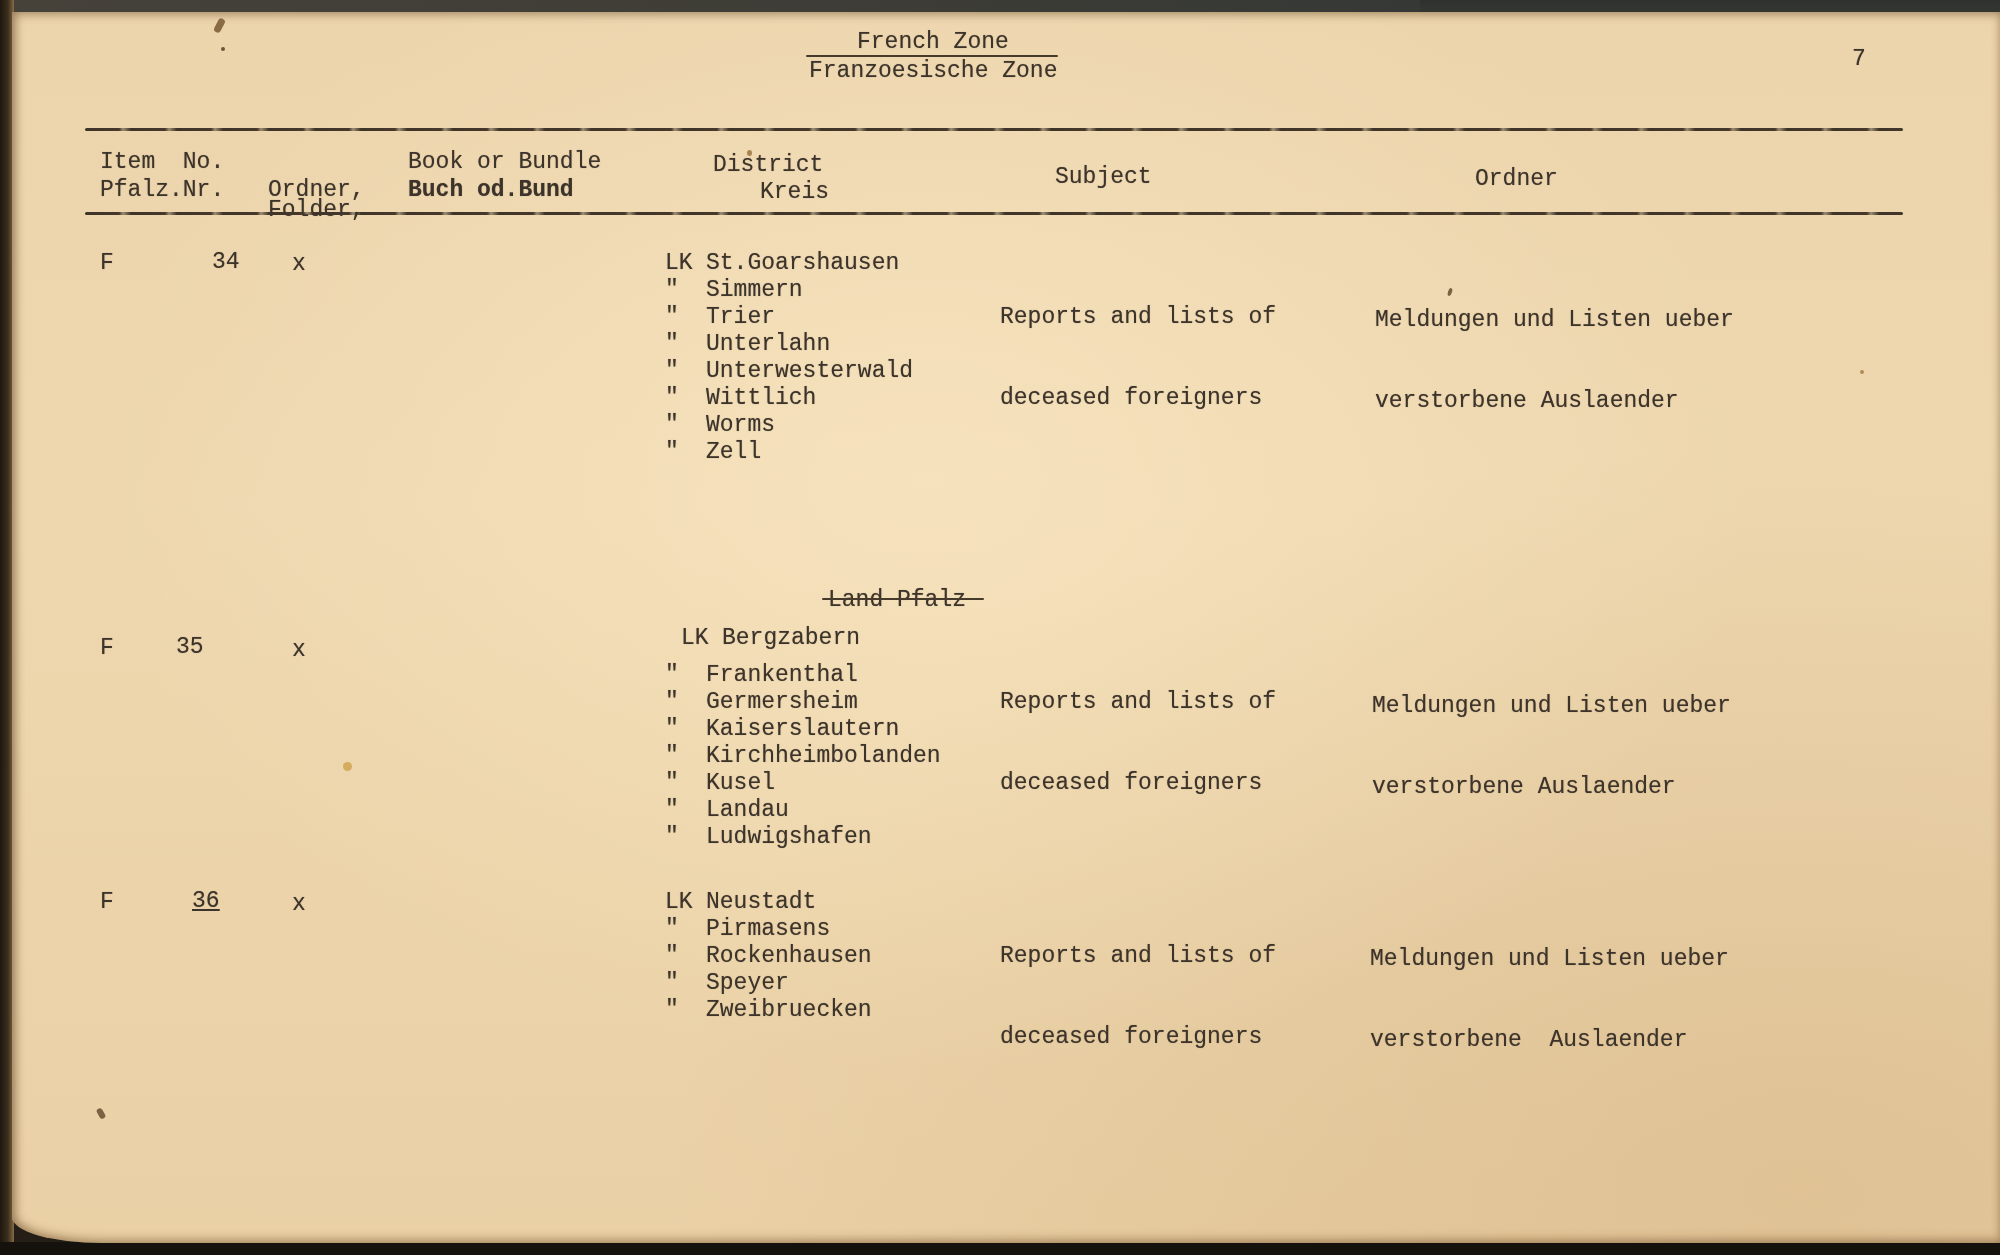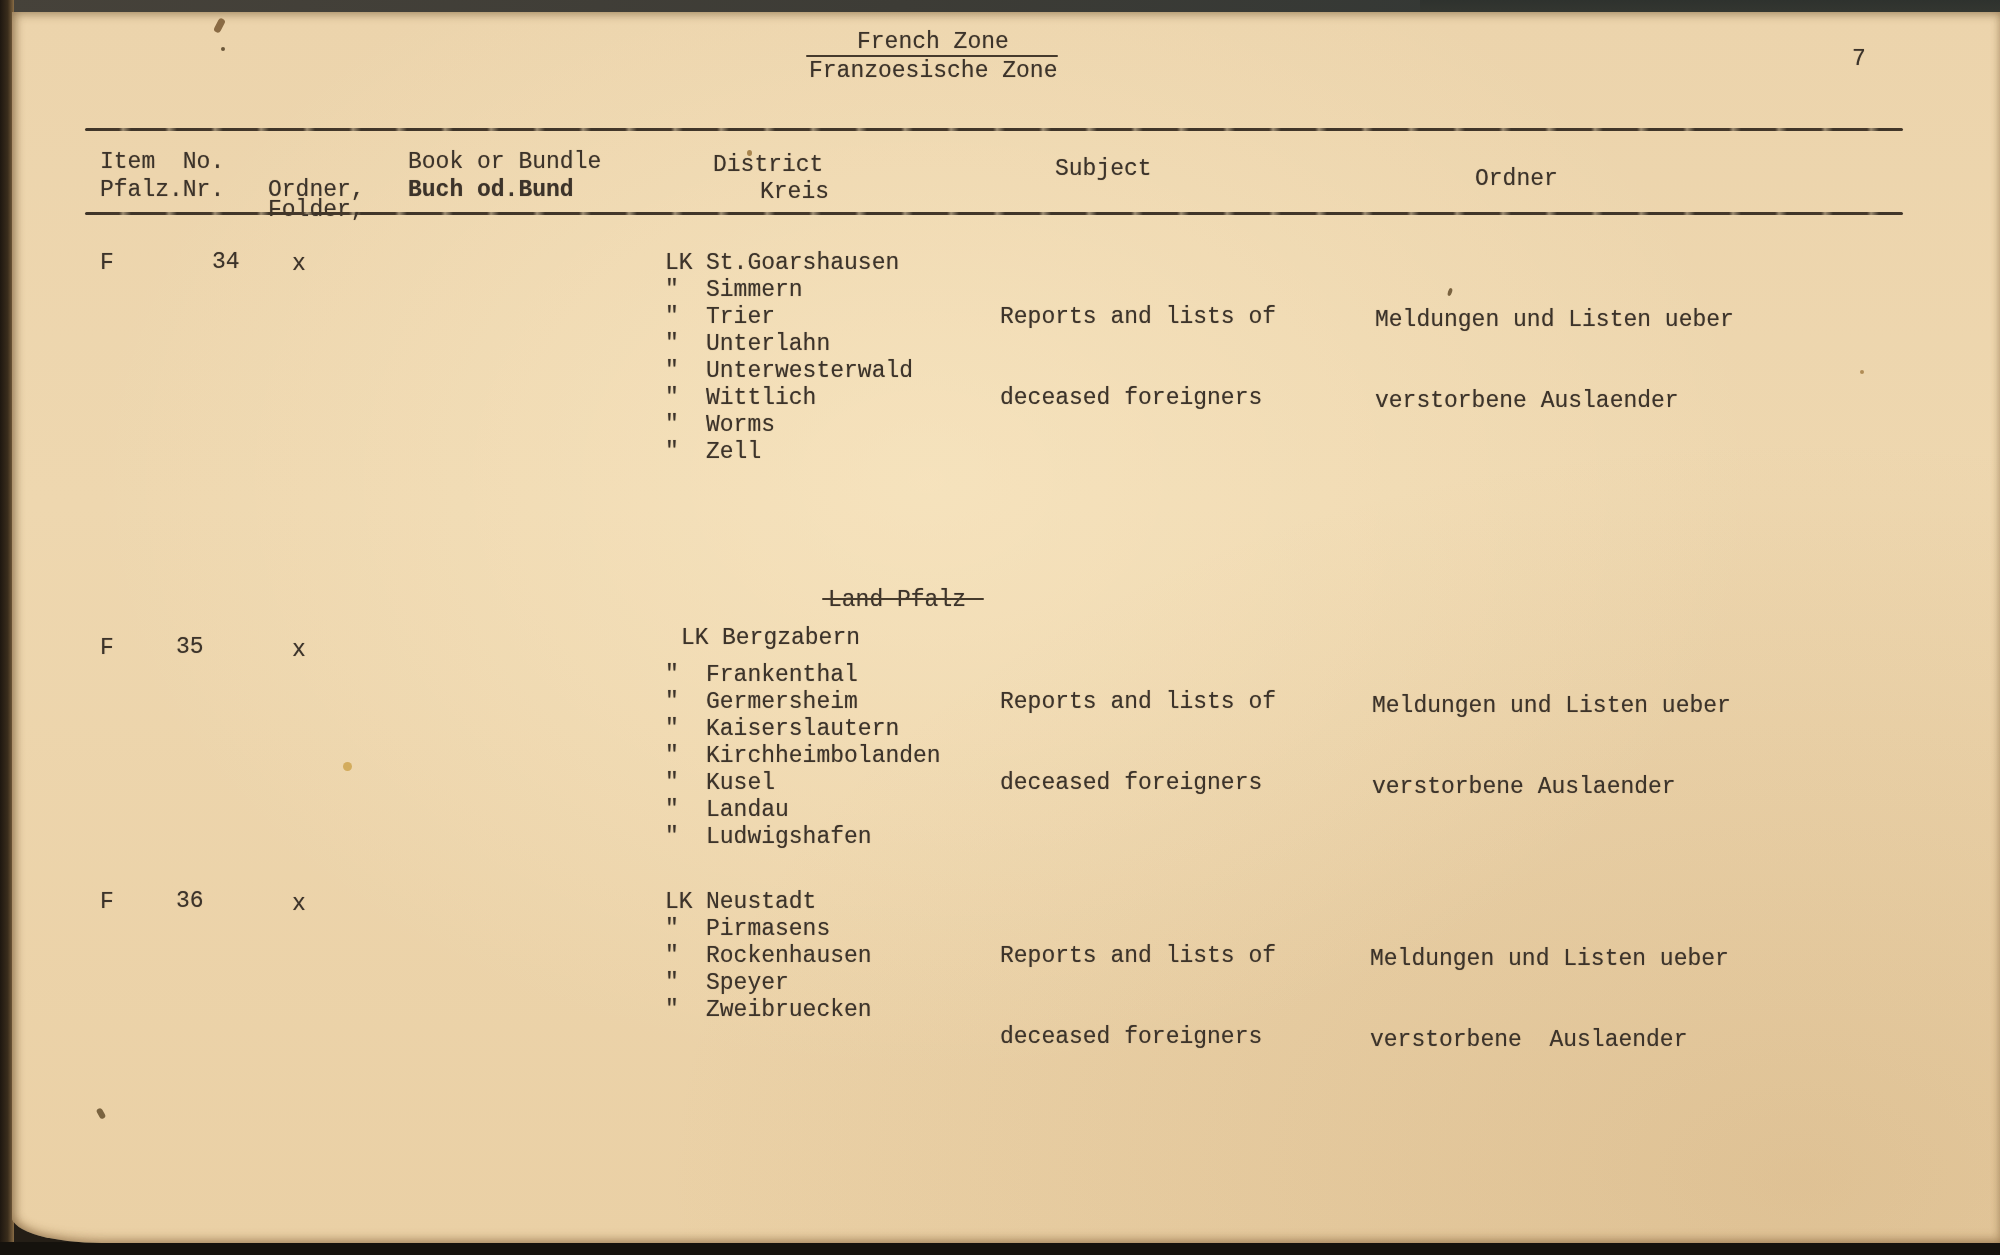--- a/index.html
+++ b/index.html
@@ -66,21 +66,21 @@
 <div class="rule" style="left:85px;top:128px;width:1818px;"></div>
 
 <div class="t" style="left:100px;top:149px;">Item  No.</div>
 <div class="t" style="left:100px;top:177px;">Pfalz.Nr.</div>
 <div class="t" style="left:268px;top:149px;margin-top:48px;">Folder,</div>
 <div class="t" style="left:268px;top:177px;">Ordner,</div>
 <div class="t" style="left:408px;top:149px;">Book or Bundle</div>
 <div class="t" style="left:408px;top:177px;font-weight:bold;">Buch od.Bund</div>
 <div class="t" style="left:713px;top:152px;">District</div>
 <div class="t" style="left:760px;top:179px;">Kreis</div>
-<div class="t" style="left:1055px;top:156px;">Subject</div>
+<div class="t" style="left:1055px;top:164px;">Subject</div>
 <div class="t" style="left:1475px;top:166px;">Ordner</div>
 
 <div class="rule" style="left:85px;top:212px;width:1818px;"></div>
 
 <div class="t" style="left:100px;top:250px;">F</div>
 <div class="t" style="left:176px;top:249px;margin-left:36px;">34</div>
 <div class="t" style="left:292px;top:251px;">x</div>
 
 <div class="t" style="left:665px;top:250px;"><span class="pfx">LK</span><span>St.Goarshausen</span></div>
 <div class="t" style="left:665px;top:277px;"><span class="pfx">"</span><span>Simmern</span></div>
@@ -119,21 +119,21 @@
 <div class="block" style="left:1000px;top:635px;">
   <div>Reports and lists of</div>
   <div>deceased foreigners</div>
 </div>
 <div class="block" style="left:1372px;top:639px;">
   <div>Meldungen und Listen ueber</div>
   <div>verstorbene Auslaender</div>
 </div>
 
 <div class="t" style="left:100px;top:889px;">F</div>
-<div class="t" style="left:176px;top:888px;">36</div>
+<div class="t" style="left:192px;top:888px;text-decoration:underline;">36</div>
 <div class="t" style="left:292px;top:891px;">x</div>
 
 <div class="t" style="left:665px;top:889px;"><span class="pfx">LK</span><span>Neustadt</span></div>
 <div class="t" style="left:665px;top:916px;"><span class="pfx">"</span><span>Pirmasens</span></div>
 <div class="t" style="left:665px;top:943px;"><span class="pfx">"</span><span>Rockenhausen</span></div>
 <div class="t" style="left:665px;top:970px;"><span class="pfx">"</span><span>Speyer</span></div>
 <div class="t" style="left:665px;top:997px;"><span class="pfx">"</span><span>Zweibruecken</span></div>
 
 <div class="block" style="left:1000px;top:889px;">
   <div>Reports and lists of</div>

